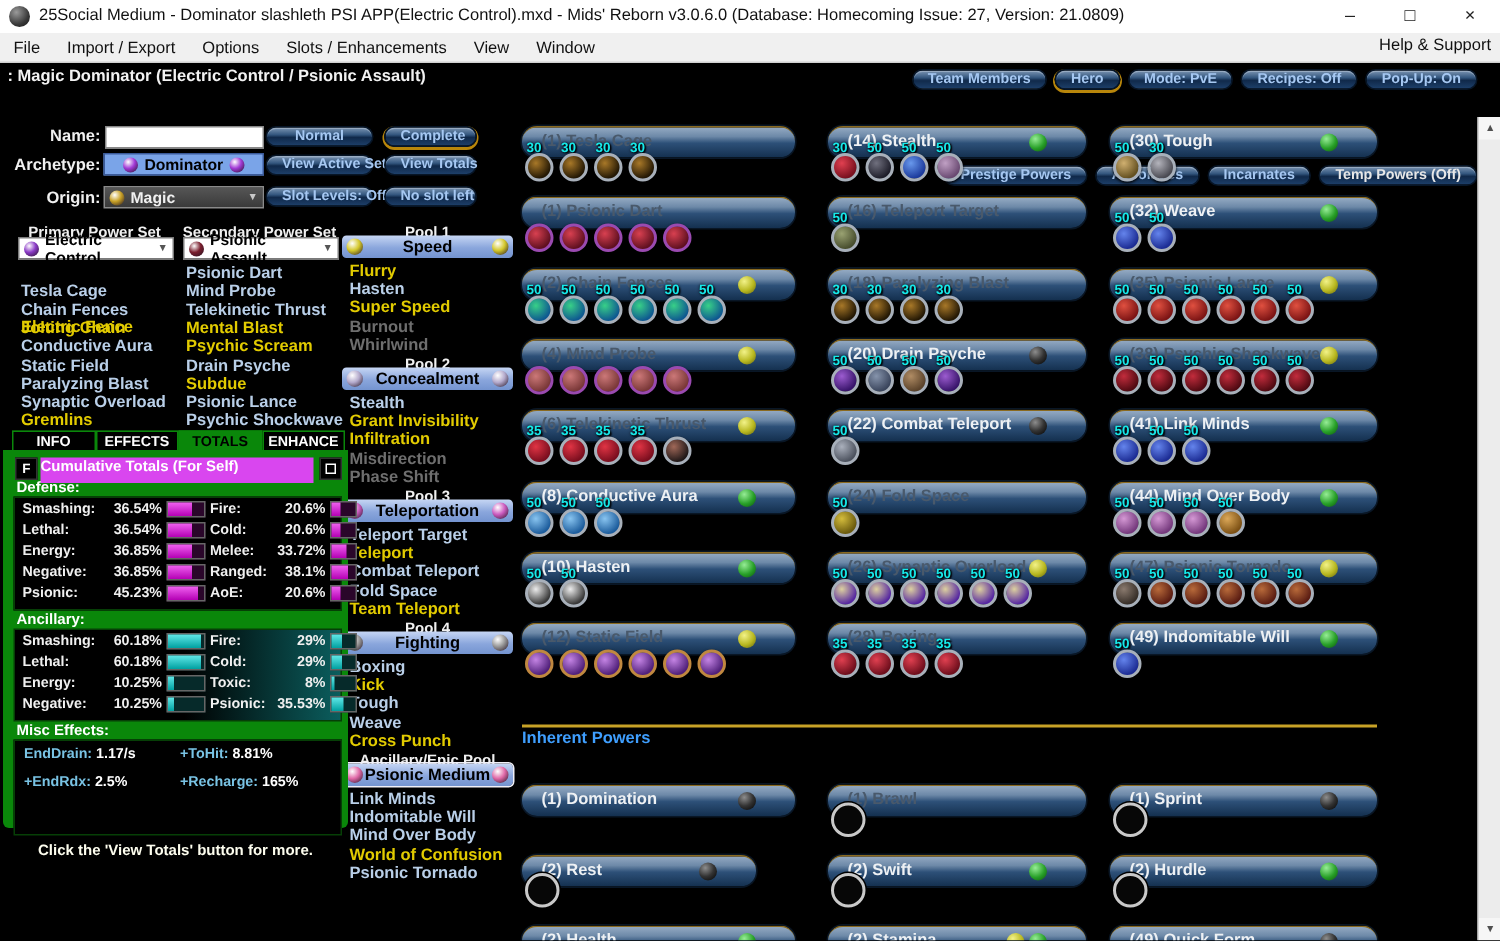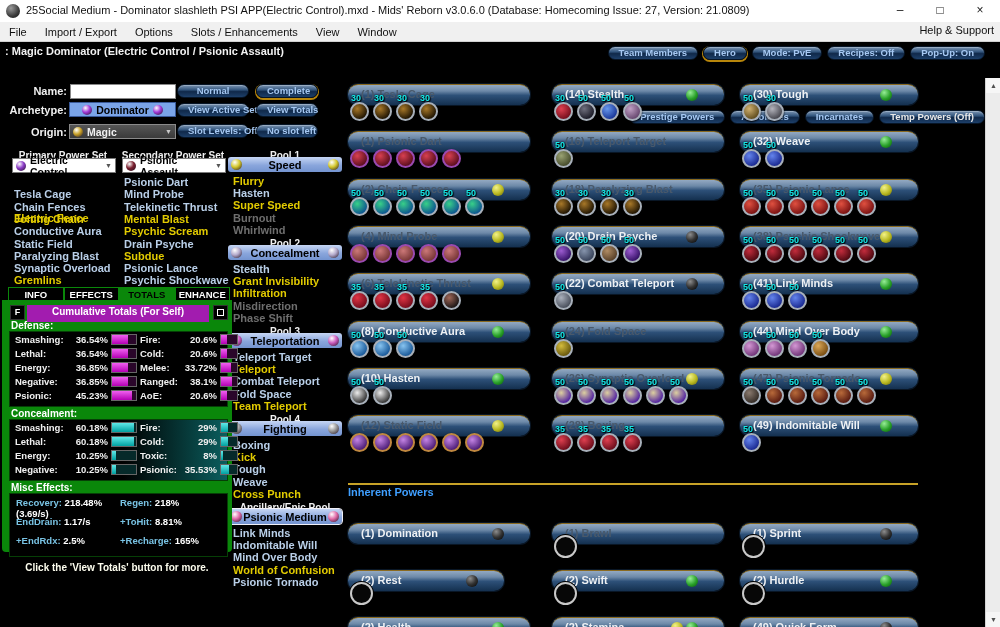--- a/index.html
+++ b/index.html
@@ -37,22 +37,22 @@
   .pool-bar .pico{position:absolute;top:2px;width:11px;height:11px;border-radius:50%;}
   .pool-bar.sel{outline:1px solid #f0f0f8;}
   
   .tabs{position:absolute;display:flex;background:#0a870a;}
   .tab{flex:1;height:13px;line-height:13px;text-align:center;font-size:9.5px;font-weight:bold;
     background:#000;color:#fff;border:1px solid #0a870a;}
   .tab.active{background:#0a870a;color:#000;border-color:#0a870a;}
   .totals{position:absolute;left:2px;top:300px;width:230px;height:252px;background:#0a870a;border-radius:0 0 4px 4px;}
   .tot-hdr-f{position:absolute;left:8px;top:5px;width:13px;height:13px;background:#000;color:#fff;
     font-size:9px;font-weight:bold;text-align:center;line-height:13px;border:1px solid #333;}
-  .tot-hdr-t{position:absolute;left:25px;top:5px;width:182px;height:17px;background:#a21caf;color:#fff;
-    font-size:10px;font-weight:bold;text-align:center;line-height:13px;}
+  .tot-hdr-t{position:absolute;left:25px;top:5px;width:182px;height:17px;background:#d946ef;color:#fff;
+    font-size:10px;font-weight:bold;line-height:13px;}
   .tot-hdr-g{position:absolute;left:211px;top:5px;width:13px;height:13px;background:#000;border:1px solid #333;}
   .tot-hdr-g::after{content:"";position:absolute;left:3px;top:3px;width:5px;height:5px;border:1px solid #fff;}
   .sect-label{position:absolute;left:9px;color:#fff;font-size:10px;font-weight:bold;}
   .statbox{position:absolute;left:7px;width:217px;background:#000;border:1px solid #063f06;}
   .statbox.teal{background:linear-gradient(90deg,#000 52%,#0b5e5e 100%);}
   .statrow{display:grid;grid-template-columns:50px 40px 26px 36px 38px 18px;gap:3px;align-items:center;height:14px;padding-left:5px;}
   .statrow .lb{color:#f0f0f0;font-size:9.5px;font-weight:bold;}
   .statrow .vl{color:#f0f0f0;font-size:9.5px;font-weight:bold;text-align:right;}
   .btrack{height:9px;background:#2a062a;border:1px solid #666;position:relative;}
   .btrack .fill{position:absolute;left:0;top:0;bottom:0;}
@@ -296,21 +296,21 @@
           <div class="btrack ">
             <div class="fill mag" style="width: 82.2364%;"></div>
           </div>
           <span class="lb">AoE:</span>
           <span class="vl">20.6%</span>
           <div class="btrack ">
             <div class="fill mag" style="width: 37.4545%;"></div>
           </div>
         </div>
       </div>
-    <div class="sect-label" style="top:108px;">Concealment:</div>
+    <div class="sect-label" style="top:108px;">Ancillary:</div>
     <div class="statbox teal" style="top:119px;height:60px;" id="res-box">
         <div class="statrow">
           <span class="lb">Smashing:</span>
           <span class="vl">60.18%</span>
           <div class="btrack tlt">
             <div class="fill tl" style="width: 89.8209%;"></div>
           </div>
           <span class="lb">Fire:</span>
           <span class="vl">29%</span>
           <div class="btrack tlt">
@@ -349,24 +349,20 @@
           </div>
           <span class="lb">Psionic:</span>
           <span class="vl">35.53%</span>
           <div class="btrack tlt">
             <div class="fill tl" style="width: 53.0299%;"></div>
           </div>
         </div>
       </div>
     <div class="sect-label" style="top:182px;">Misc Effects:</div>
     <div class="miscbox" style="top:193px;height:62px;" id="misc-box">
-        <div class="miscrow">
-          <span class="ml">Recovery: <b>218.48% (3.69/s)</b></span>
-          <span class="ml">Regen: <b>218%</b></span>
-        </div>
         <div class="miscrow">
           <span class="ml">EndDrain: <b>1.17/s</b></span>
           <span class="ml">+ToHit: <b>8.81%</b></span>
         </div>
         <div class="miscrow">
           <span class="ml">+EndRdx: <b>2.5%</b></span>
           <span class="ml">+Recharge: <b>165%</b></span>
         </div>
       </div>
     <div class="tot-foot" style="top:262px;">Click the 'View Totals' button for more.</div>

